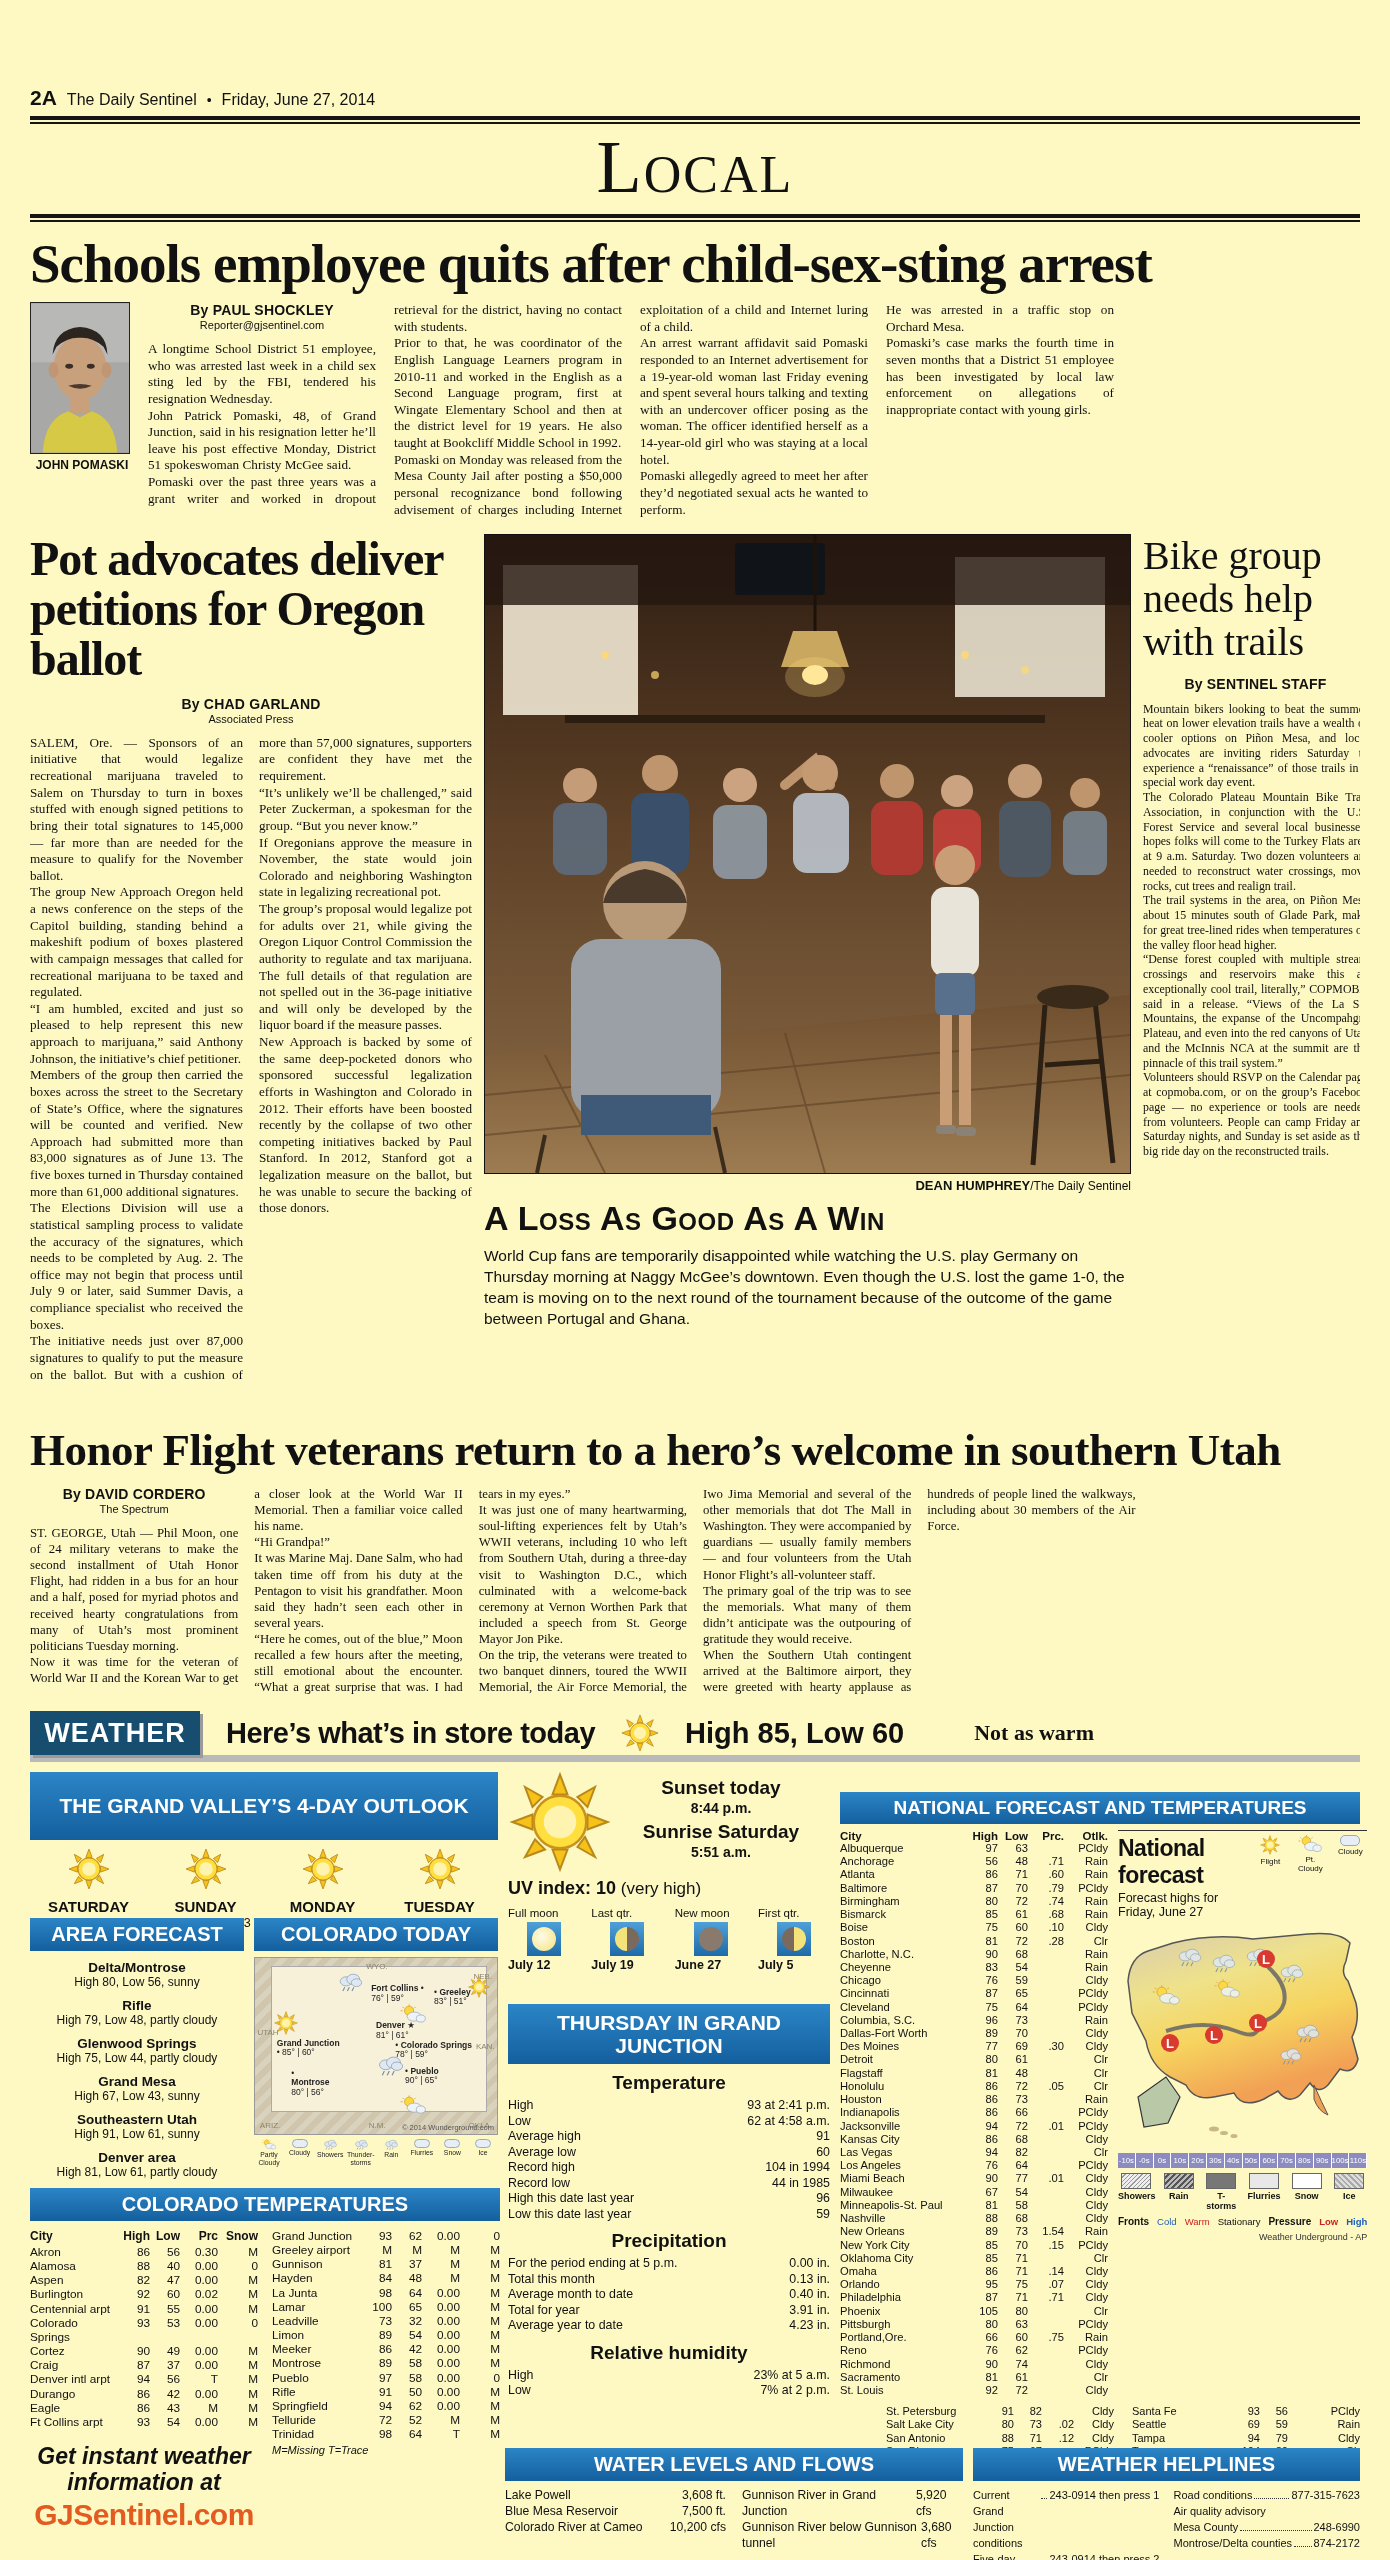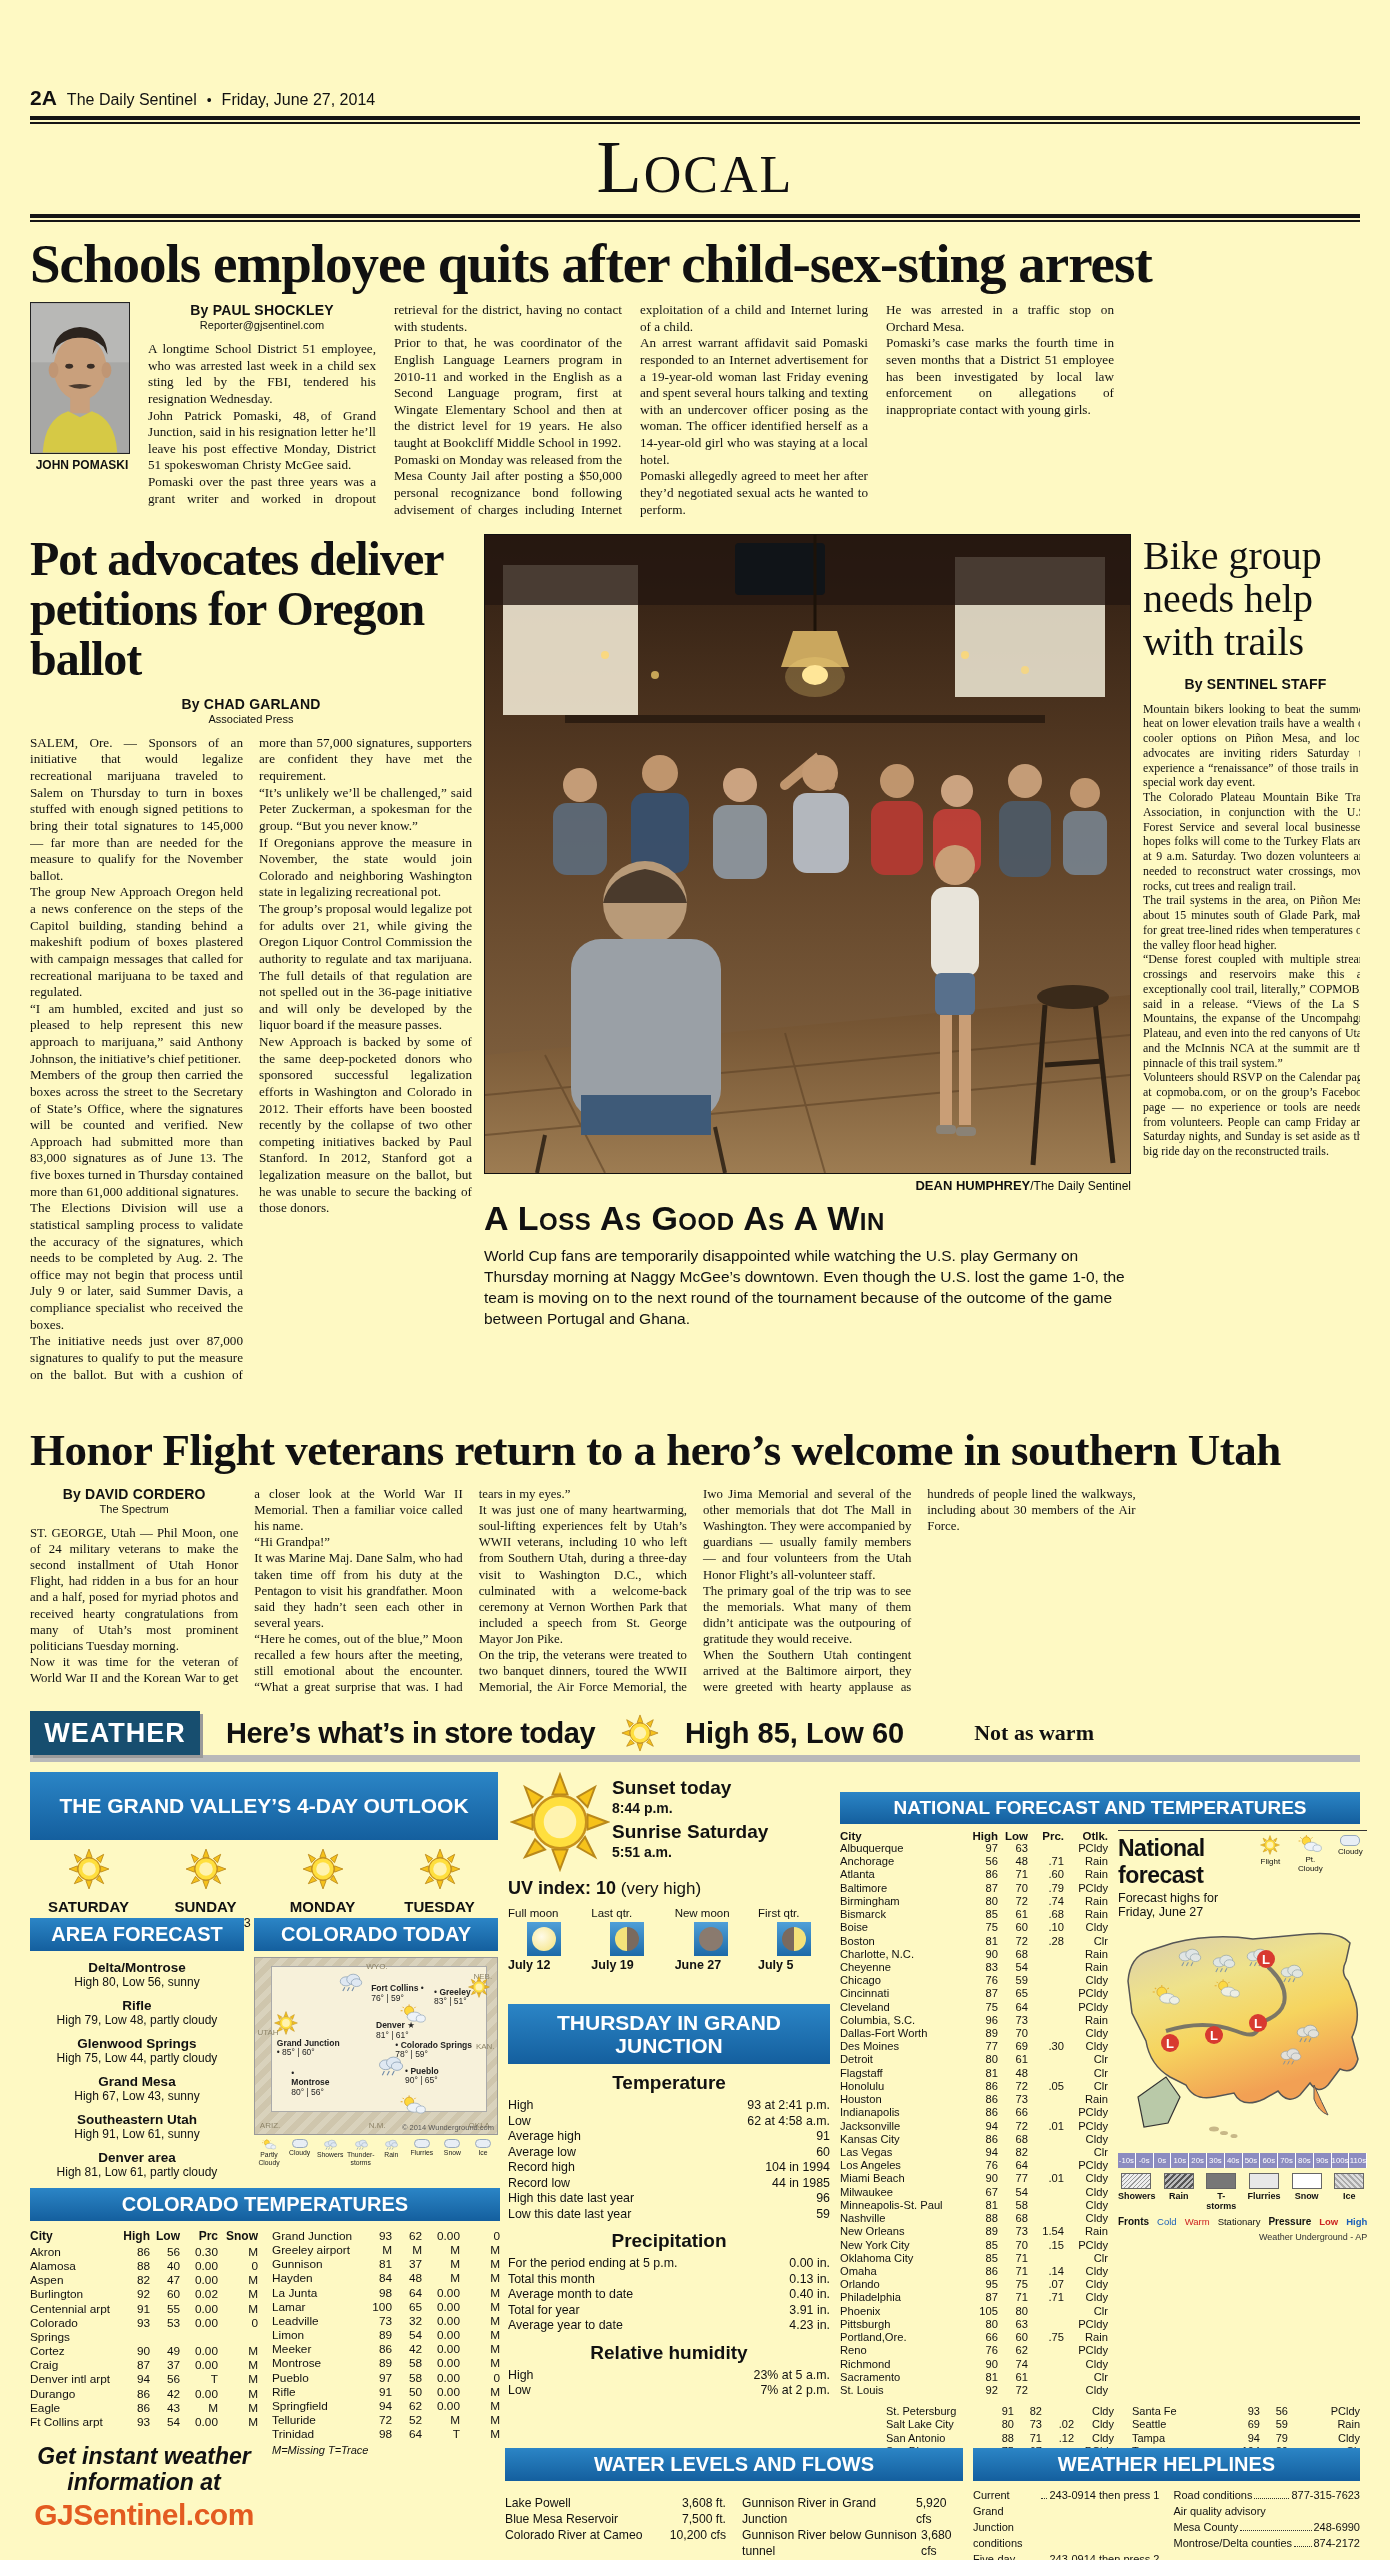--- a/index.html
+++ b/index.html
@@ -85,21 +85,21 @@
   .co-city .cn { font-weight:bold; }
   .co-state { position:absolute; font-size:8px; color:#8d8468; }
   .co-credit { position:absolute; right:3px; bottom:2px; font-size:7.5px; color:#555; }
   .co-legend { display:flex; justify-content:space-between; margin-top:4px; }
   .co-leg-item { width:30px; text-align:center; font-size:6.8px; line-height:1.1; color:#222; }
   .cloud-chip { width:16px; height:9px; background:#e8eef5; border:1px solid #9ab; border-radius:5px; margin:0 auto 1px; }
 
   .wx-sunmoon { left:478px; top:0; width:322px; }
   .sun-row { display:flex; align-items:center; }
   .sun-art { width:104px; height:100px; flex:none; }
-  .sun-info { flex:1; }
+  .sun-info { flex:1; text-align:center; }
   .sun-info .lab { font-weight:bold; font-size:19px; line-height:1.05; }
   .sun-info .val { font-weight:bold; font-size:14px; margin:2px 0 6px; }
   .uv-line { font-size:17px; margin:6px 0 8px; }
   .uv-line b { font-size:18px; }
   .moon-row { display:flex; justify-content:space-between; }
   .moon-cell { width:72px; text-align:left; }
   .moon-cell .mn { font-size:11.5px; }
   .moon-cell .md { font-weight:bold; font-size:12.5px; margin-top:2px; }
   .moon-icon { width:34px; height:34px; margin:3px auto 0; background:linear-gradient(#4fa0d8,#1c6aa8); display:flex; align-items:center; justify-content:center; }
   .moon-icon i { display:block; width:24px; height:24px; border-radius:50%; }
@@ -164,21 +164,21 @@
   .front-cold { color:#1b5fb8; } .front-warm { color:#c22; }
   .press-l { color:#c22; font-weight:bold; } .press-h { color:#1b5fb8; font-weight:bold; }
   .map-credit { margin-left:auto; font-size:9px; color:#333; }
   .cities2 { display:flex; gap:18px; margin-top:8px; justify-content:flex-end; }
   .c2 { width:228px; }
   .c2 .trow { display:grid; grid-template-columns:1fr 28px 28px 32px 40px; font-size:11px; line-height:1.2; }
   .c2 .trow span:not(:first-child) { text-align:right; }
 
   .wx-water { left:475px; top:676px; width:458px; }
   .wx-water .bluebar { font-size:20px; padding:5px 0; }
-  .water-cols { display:flex; gap:16px; margin-top:15px; }
+  .water-cols { display:flex; gap:16px; margin-top:7px; }
   .water-col { flex:1; }
   .stat2 .trow { display:flex; justify-content:space-between; font-size:12.2px; line-height:1.3; }
 
   .wx-help { left:943px; top:676px; width:387px; }
   .wx-help .bluebar { font-size:20px; padding:5px 0; }
   .help-cols { display:flex; gap:14px; margin-top:7px; }
   .help-col { flex:1; }
   .dots .trow { display:flex; font-size:11px; line-height:1.45; align-items:baseline; }
   .dots .trow .fill { flex:1; border-bottom:1.6px dotted #333; margin:0 2px 2px; min-width:6px; }
   .dots .trow span:last-child { white-space:nowrap; }

